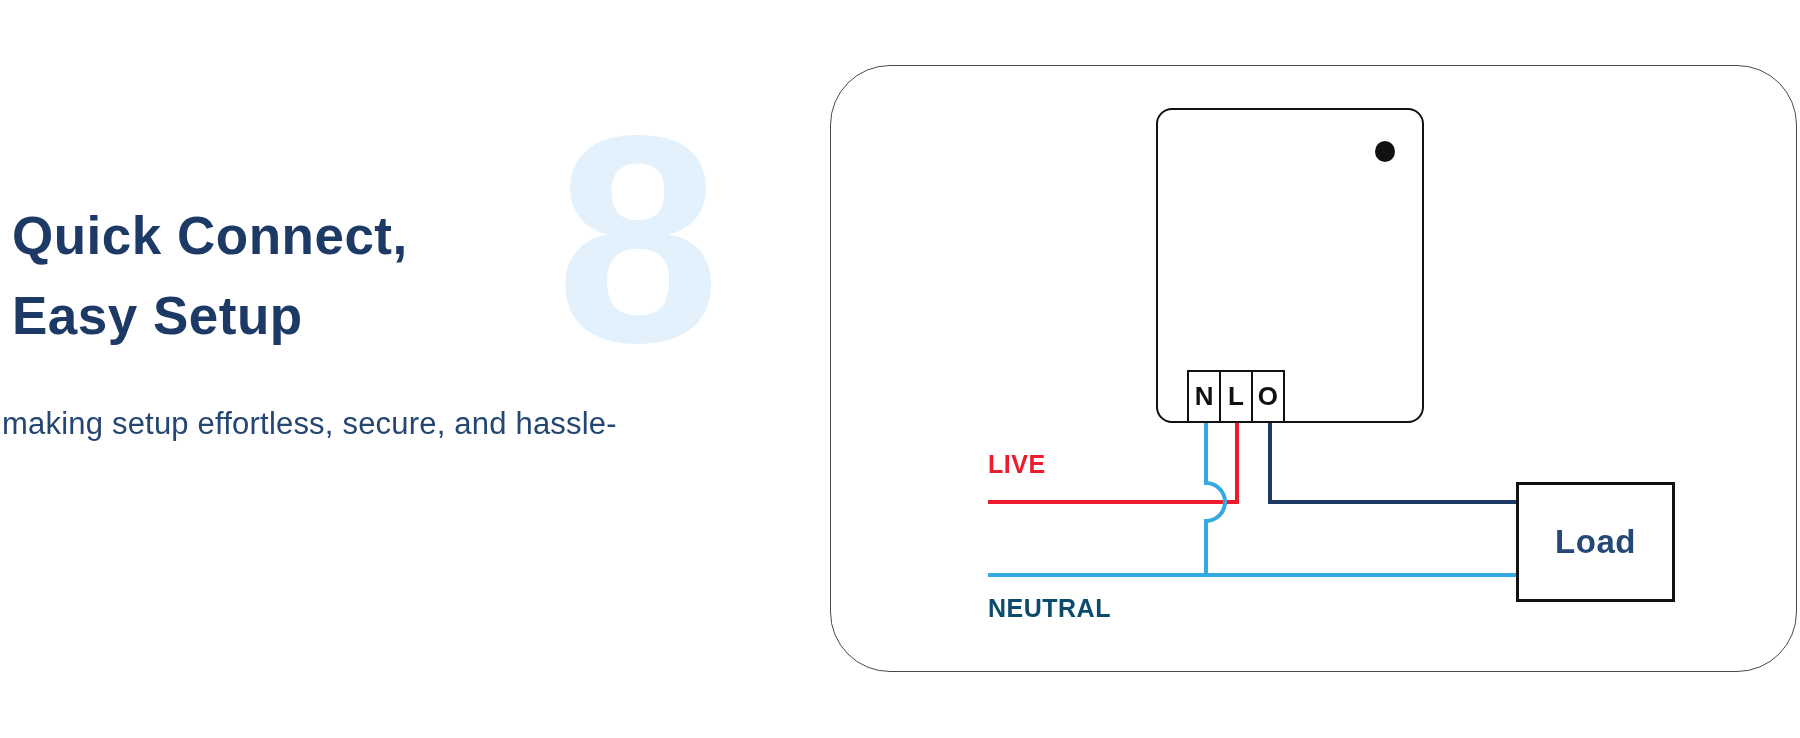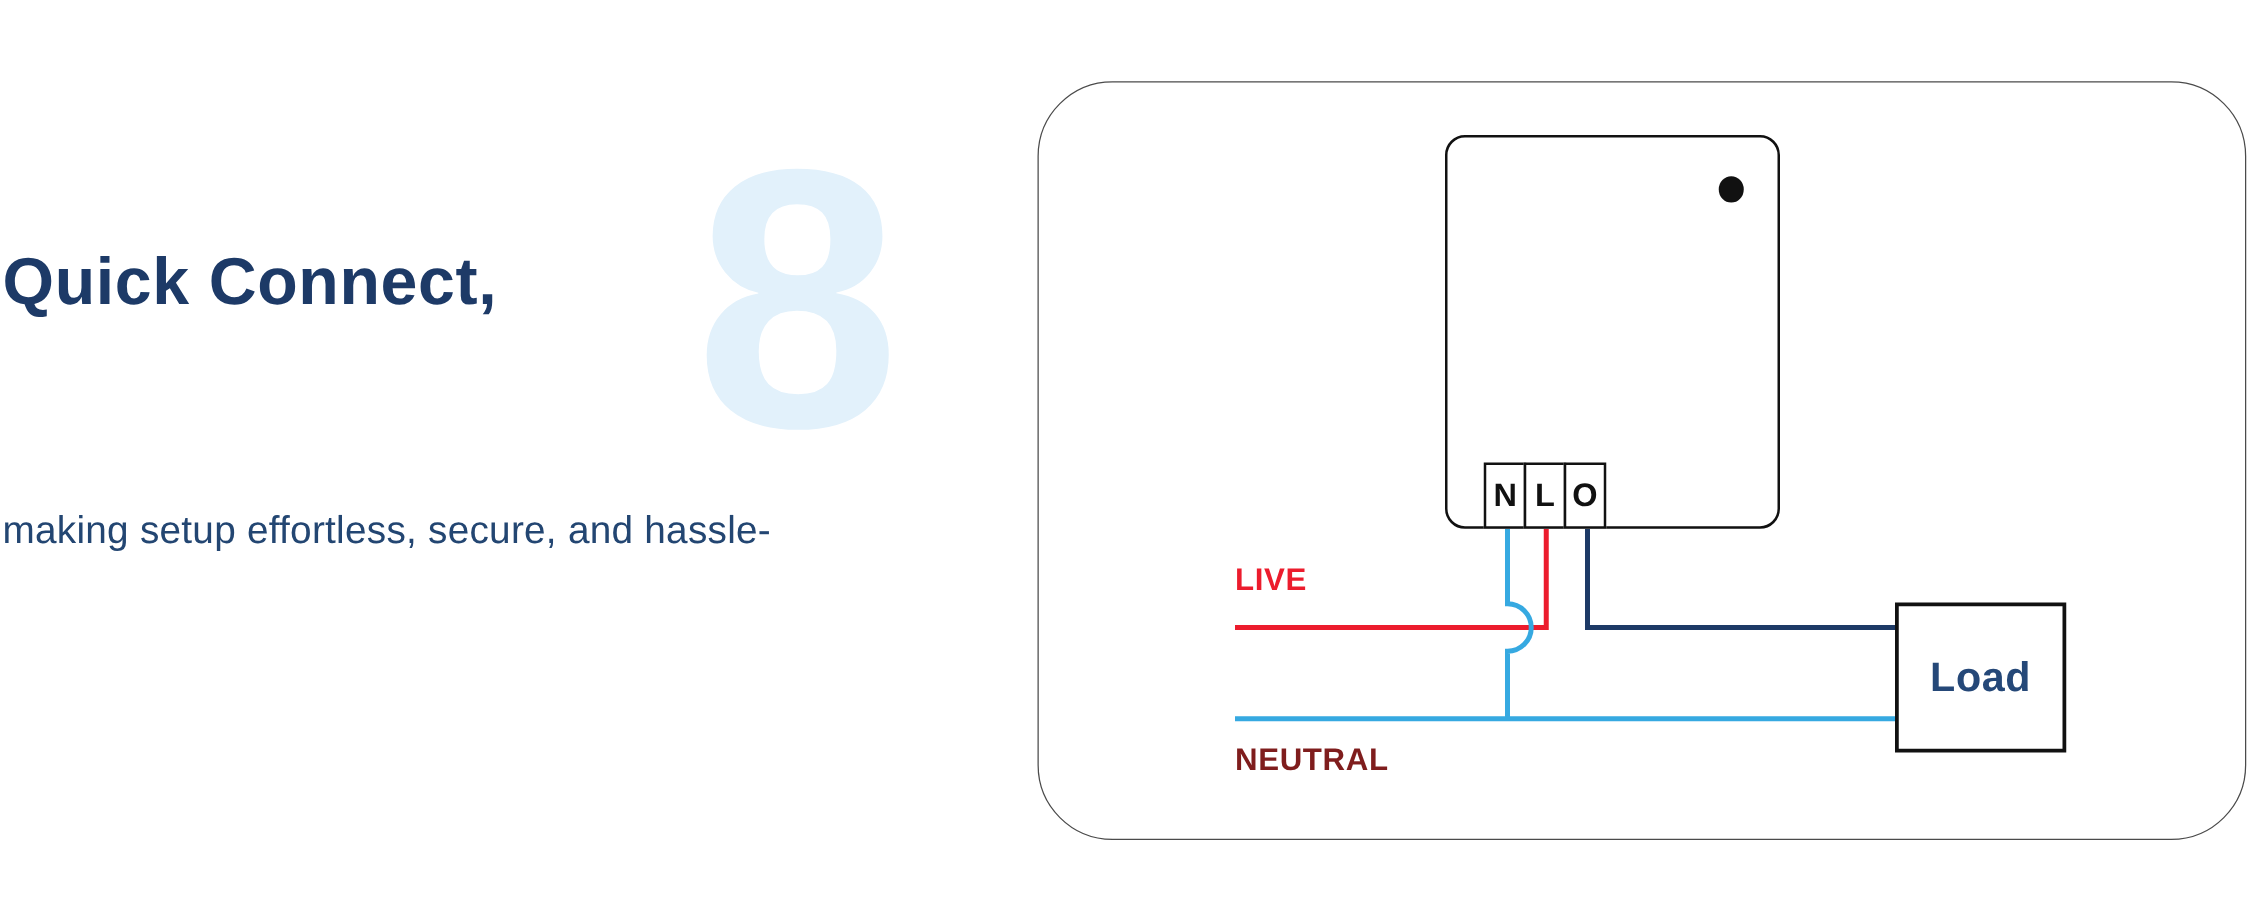--- a/index.html
+++ b/index.html
@@ -17,21 +17,21 @@
     font-size:295px;font-weight:bold;line-height:1;
     color:#e2f1fb;
     user-select:none;
   }
   .headline{
     position:absolute;left:2px;top:186px;
     font-size:53px;font-weight:bold;
     line-height:80px;
     color:#1d3a67;
     letter-spacing:0.5px;
-    margin:0;
+    margin:10px;
   }
   .headline span{display:block;}
   .body-copy{
     position:absolute;left:2px;top:400px;
     font-size:31px;font-weight:400;
     line-height:47px;
     color:#234672;
     letter-spacing:0.2px;
     margin:0;
   }
@@ -77,43 +77,44 @@
     display:flex;align-items:center;justify-content:center;
     font-size:26px;font-weight:bold;color:#111111;
   }
   .terminal + .terminal{margin-left:-2.5px;}
   .wire-label{
     position:absolute;
     font-size:25px;font-weight:bold;letter-spacing:0.5px;
     z-index:3;
   }
   .live-label{left:988px;top:450px;color:#ec1c2d;}
-  .neutral-label{left:988px;top:594px;color:#7f1d1d;}
+  .neutral-label{left:988px;top:594px;color:#0c4a6e;}
   .load-box{
     position:absolute;left:1516px;top:482px;
-    width:137px;height:120px;
+    width:159px;height:120px;
     border:3px solid #111111;
     background:#ffffff;
     box-sizing:border-box;
     display:flex;align-items:center;justify-content:center;
     z-index:2;
   }
   .load-box span{
     font-size:33px;font-weight:bold;color:#254878;letter-spacing:0.5px;
   }
 </style>
 </head>
 <body>
 
 <div class="page">
 
   <div class="watermark">8</div>
 
   <h1 class="headline">
     <span>Quick Connect,</span>
+    <span>Easy Setup</span>
   </h1>
 
   <p class="body-copy">
     <span>making setup effortless, secure, and hassle-</span>
   </p>
 
   <div class="panel"></div>
 
   <svg class="wires" viewBox="0 0 1800 738" fill="none">
 

